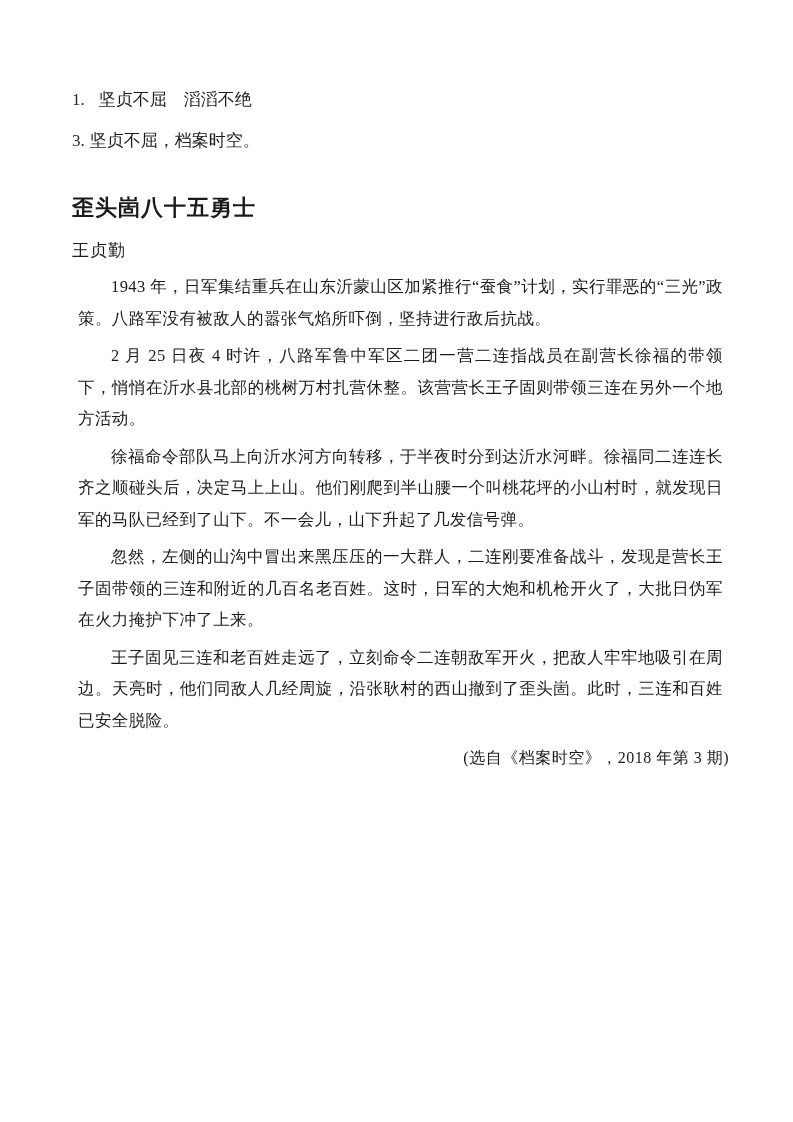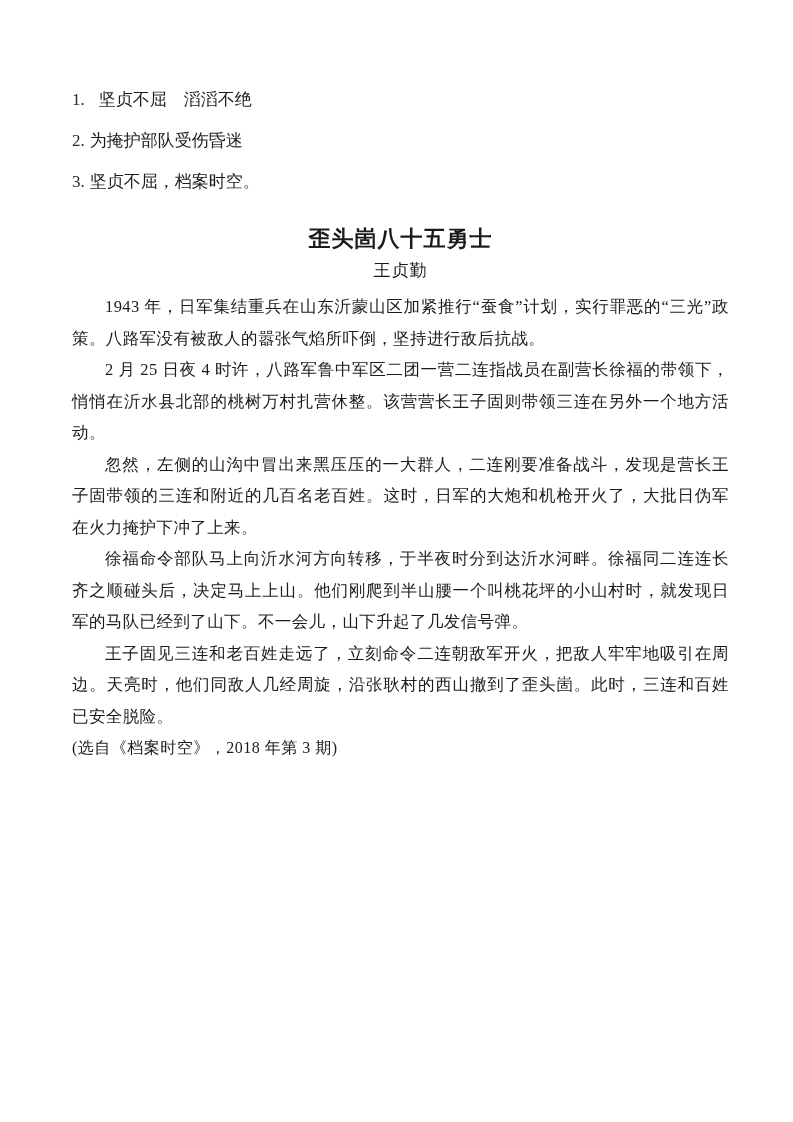--- a/index.html
+++ b/index.html
@@ -32,49 +32,48 @@
     display: inline-block;
     margin-right: 5px;
     font-family: "Liberation Serif", serif;
     color: #2a2a2a;
   }
   .answer-row.first .answer-num {
     margin-right: 14px;
   }
   
   .article-title {
-    margin-top: 14px;
-    text-align: center;
+    margin-top: 24px;
+    text-align: left;
     font-family: "Liberation Sans", sans-serif;
     font-weight: bold;
     font-size: 22px;
     line-height: 24px;
     letter-spacing: 1px;
   }
   .article-author {
-    margin-top: 10px;
-    text-align: center;
+    margin-top: 21px;
     font-size: 17px;
     line-height: 20px;
     letter-spacing: 1px;
   }
   
   .article-body {
     margin-top: 10px;
     font-size: 16.5px;
     line-height: 31.5px;
     letter-spacing: 0.4px;
     text-align: justify;
   }
   .article-body p {
-    margin: 0;
+    margin: 6px;
     text-indent: 2em;
   }
   .article-citation {
-    text-align: left;
+    text-align: right;
     font-size: 16px;
     line-height: 31.5px;
     letter-spacing: 0.5px;
   }
   
   .question {
     margin-top: 12px;
     font-family: "Liberation Sans", sans-serif;
     font-size: 17px;
     line-height: 22px;
@@ -89,35 +88,32 @@
 </head>
 <body>
 
 <div class="page">
 
   <div class="answers">
     <div class="answer-row first">
       <span class="answer-num">1.</span><span>坚贞不屈　滔滔不绝</span>
     </div>
     <div class="answer-row">
-      <span class="answer-num">2.</span><span>为掩护部队受伤昏迷</span>
-    </div>
-    <div class="answer-row">
       <span class="answer-num">3.</span><span>坚贞不屈，档案时空。</span>
     </div>
   </div>
 
   <div class="article-title">歪头崮八十五勇士</div>
 
   <div class="article-author">王贞勤</div>
 
   <div class="article-body">
     <p>1943 年，日军集结重兵在山东沂蒙山区加紧推行“蚕食”计划，实行罪恶的“三光”政策。八路军没有被敌人的嚣张气焰所吓倒，坚持进行敌后抗战。</p>
     <p>2 月 25 日夜 4 时许，八路军鲁中军区二团一营二连指战员在副营长徐福的带领下，悄悄在沂水县北部的桃树万村扎营休整。该营营长王子固则带领三连在另外一个地方活动。</p>
+    <p>徐福命令部队马上向沂水河方向转移，于半夜时分到达沂水河畔。徐福同二连连长齐之顺碰头后，决定马上上山。他们刚爬到半山腰一个叫桃花坪的小山村时，就发现日军的马队已经到了山下。不一会儿，山下升起了几发信号弹。</p>
     <p>忽然，左侧的山沟中冒出来黑压压的一大群人，二连刚要准备战斗，发现是营长王子固带领的三连和附近的几百名老百姓。这时，日军的大炮和机枪开火了，大批日伪军在火力掩护下冲了上来。</p>
-    <p>徐福命令部队马上向沂水河方向转移，于半夜时分到达沂水河畔。徐福同二连连长齐之顺碰头后，决定马上上山。他们刚爬到半山腰一个叫桃花坪的小山村时，就发现日军的马队已经到了山下。不一会儿，山下升起了几发信号弹。</p>
     <p>王子固见三连和老百姓走远了，立刻命令二连朝敌军开火，把敌人牢牢地吸引在周边。天亮时，他们同敌人几经周旋，沿张耿村的西山撤到了歪头崮。此时，三连和百姓已安全脱险。</p>
   </div>
 
   <div class="article-citation">(选自《档案时空》，2018 年第 3 期)</div>
 
 
 </div>
 
 </body></html>

